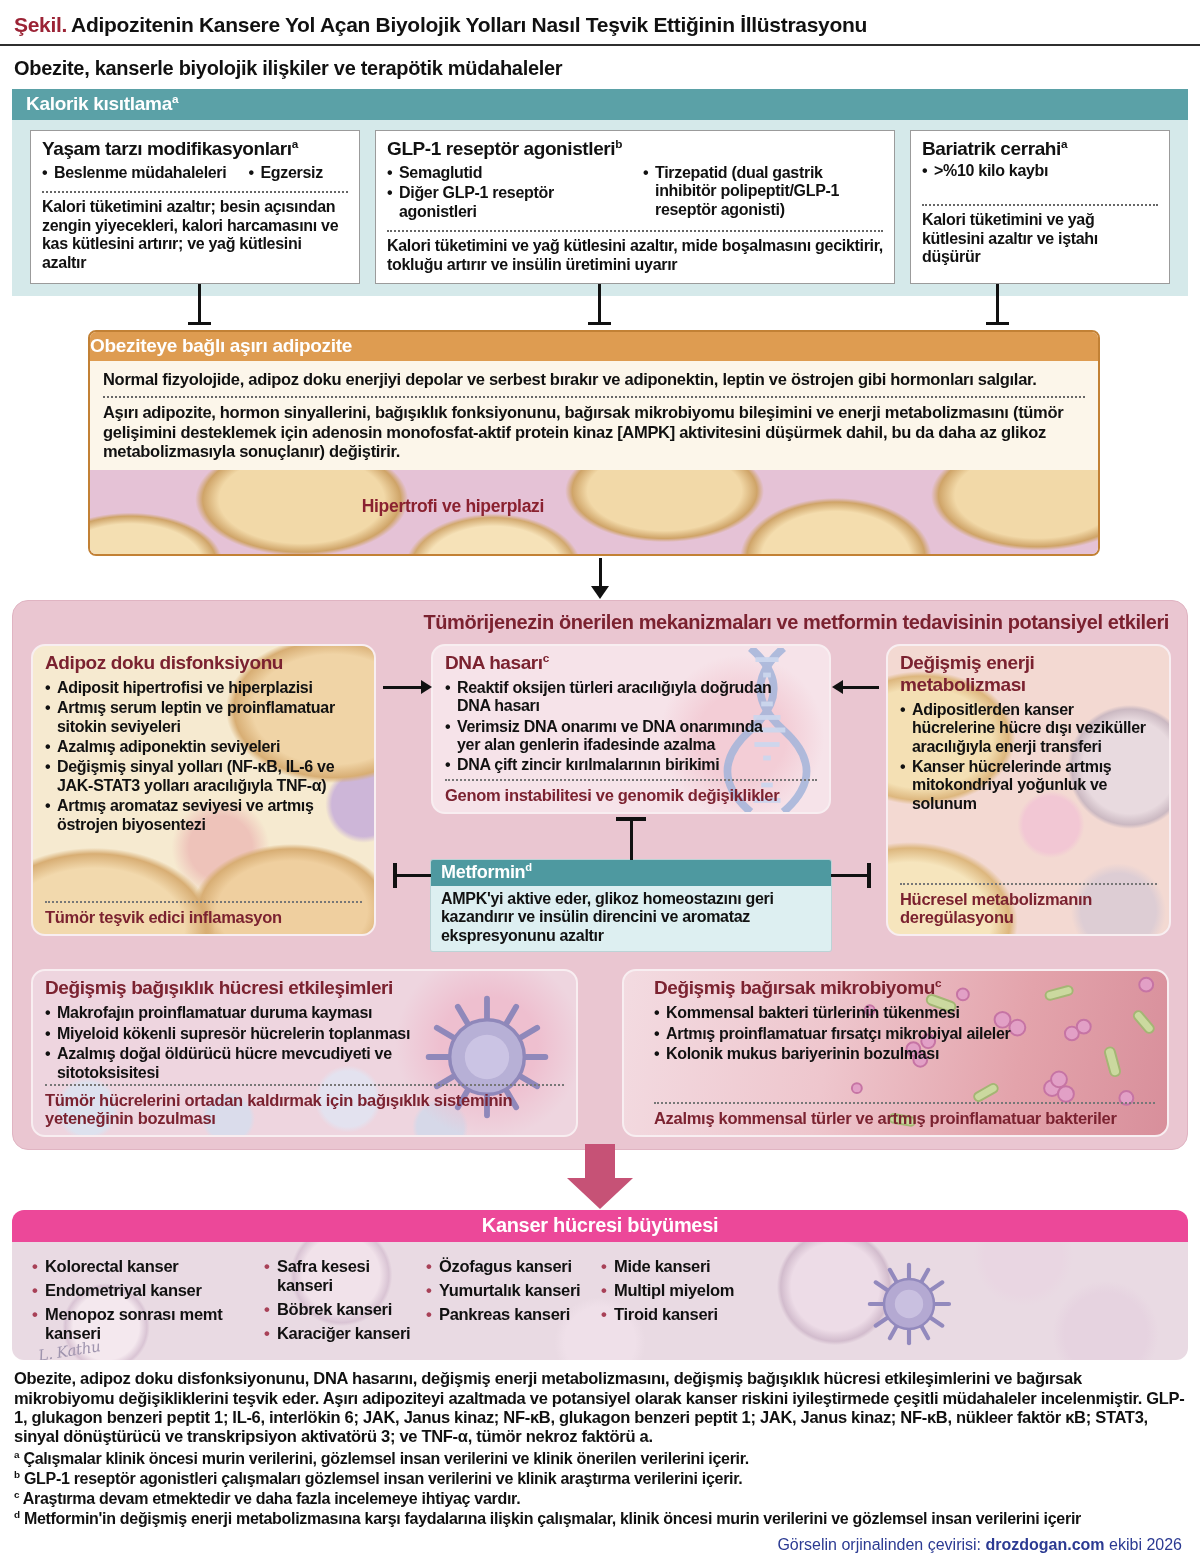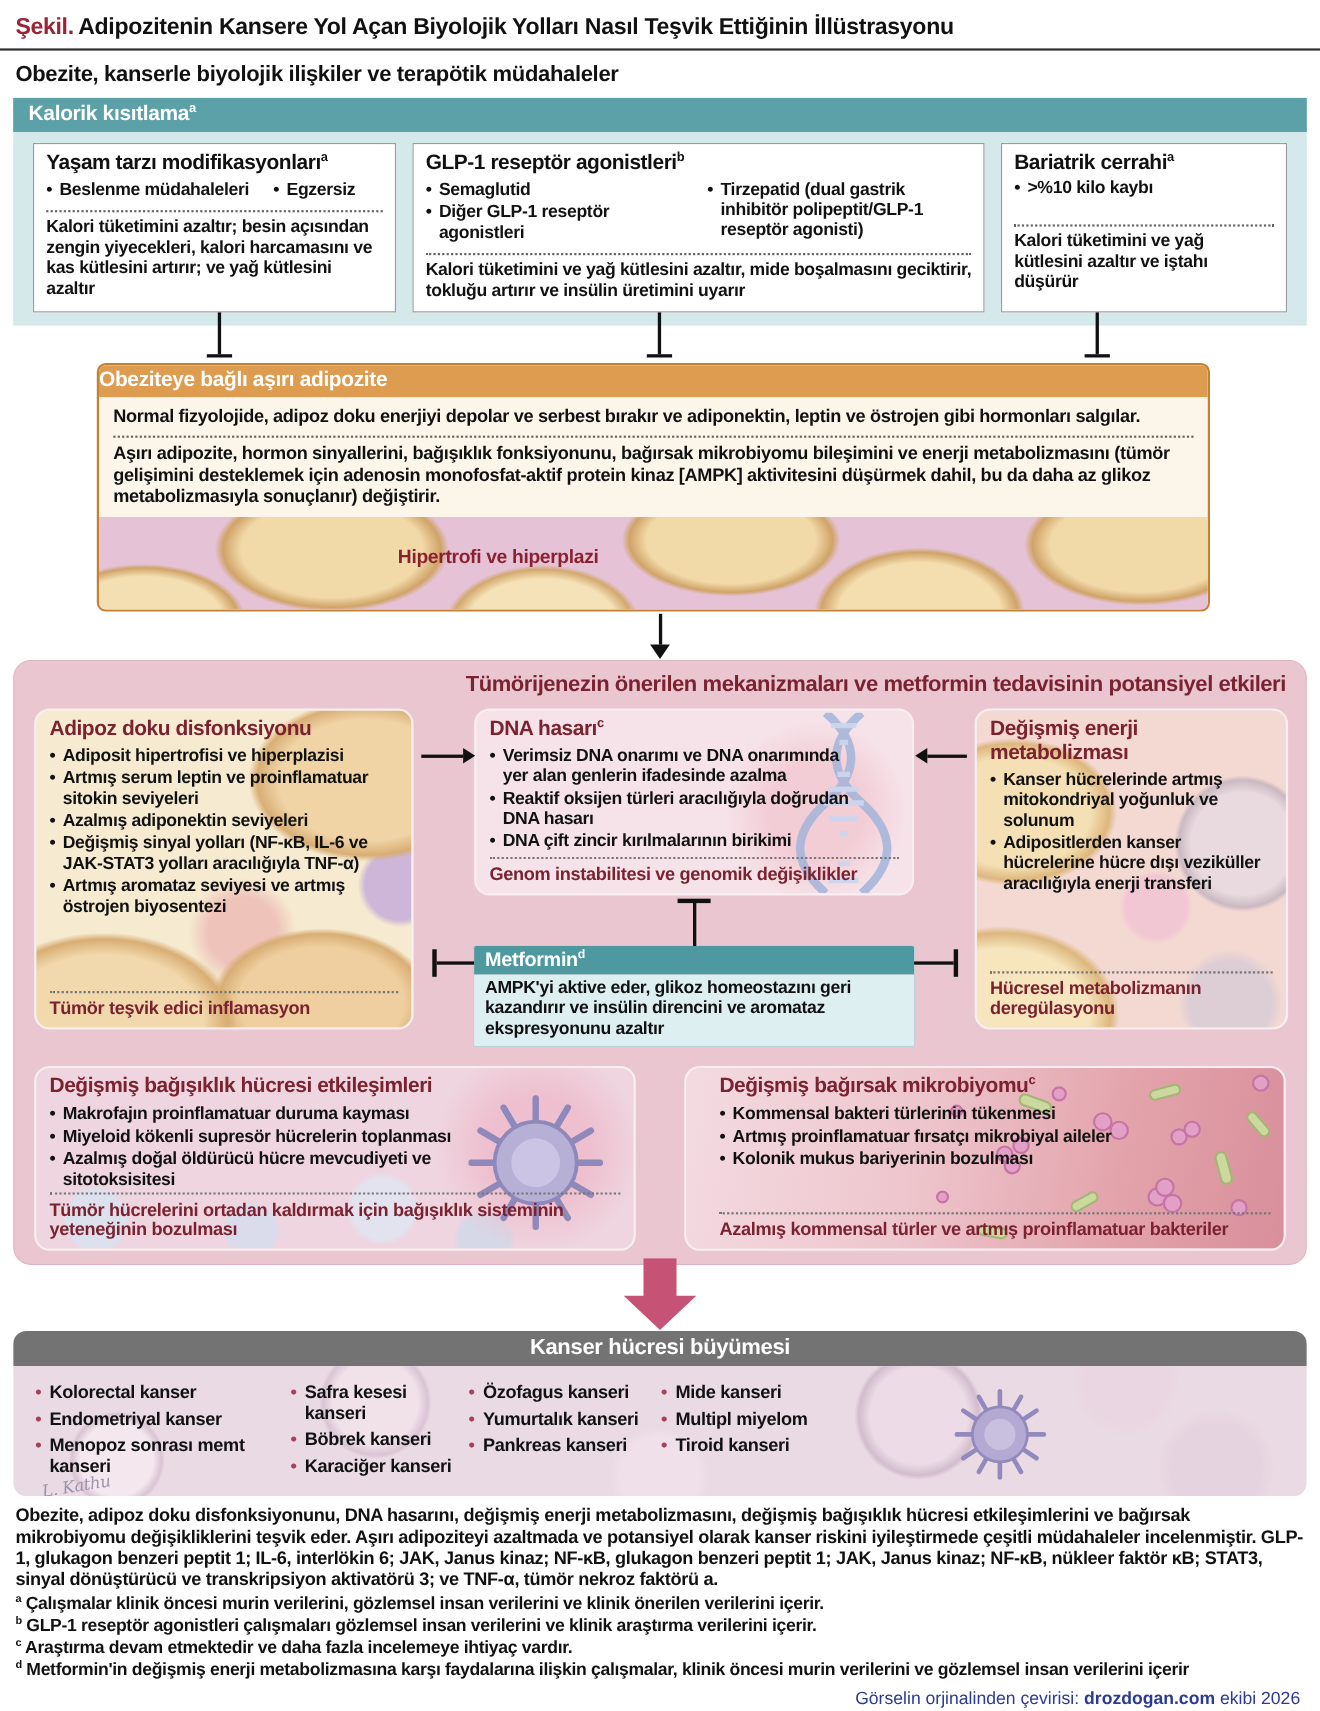--- a/index.html
+++ b/index.html
@@ -120,21 +120,21 @@
   .h-inhib.right { left:800px; width:36px; }
   .h-inhib.right::after { content:""; position:absolute; right:-4px; top:-11px; width:4px; height:25px; background:#111; }
 
   
   .big-arrow { position:relative; width:0; height:60px; margin:0 auto; z-index:2; }
   .big-arrow .shaft { position:absolute; left:-15px; top:-6px; width:30px; height:36px; background:#c65276; }
   .big-arrow .head { position:absolute; top:28px; left:-33px; width:0; height:0;
     border-left:33px solid transparent; border-right:33px solid transparent; border-top:31px solid #c65276; }
 
   .cancer { margin:0 12px; border-radius:12px; overflow:hidden; }
-  .cancer-bar { background:#737373; color:#fff; text-align:center; font-weight:bold; font-size:20px; padding:4px 0 5px; }
+  .cancer-bar { background:#ec4899; color:#fff; text-align:center; font-weight:bold; font-size:20px; padding:4px 0 5px; }
   .cancer-body { position:relative; padding:10px 20px 6px; min-height:118px; background-color:#e9dae3; background-image:
     radial-gradient(circle 60px at 8% 72%, #f4e8ee 55%, #d9c4d4 68%, transparent 73%),
     radial-gradient(circle 70px at 28% 28%, #f1e2ea 55%, #d9c4d4 68%, transparent 73%),
     radial-gradient(circle 64px at 50% 85%, #efe0e9 55%, transparent 71%),
     radial-gradient(circle 80px at 70% 38%, #eddce7 55%, #d2bccd 68%, transparent 73%),
     radial-gradient(circle 75px at 93% 78%, #e6d3e0 55%, transparent 71%),
     radial-gradient(circle 70px at 86% 12%, #e9d6e2 55%, transparent 71%); }
   .cancer-cols { position:relative; z-index:1; display:flex; }
   .cancer-cols ul { list-style:none; font-weight:bold; font-size:16.5px; }
   .cancer-cols li { position:relative; padding-left:13px; margin:5px 0; }
@@ -258,43 +258,43 @@
             <line x1="26" y1="85" x2="64" y2="85"></line>
             <line x1="32" y1="100" x2="58" y2="100"></line>
             <line x1="41" y1="114" x2="49" y2="114"></line>
             <line x1="39" y1="142" x2="51" y2="142"></line>
             <line x1="31" y1="158" x2="59" y2="158"></line>
           </g>
         </svg>
         <div class="content">
           <h4><span>DNA hasarı</span><sup>c</sup></h4>
           <ul class="blist" style="max-width:330px">
+            <li>Reaktif oksijen türleri aracılığıyla doğrudan DNA hasarı</li>
             <li>Verimsiz DNA onarımı ve DNA onarımında yer alan genlerin ifadesinde azalma</li>
-            <li>Reaktif oksijen türleri aracılığıyla doğrudan DNA hasarı</li>
             <li>DNA çift zincir kırılmalarının birikimi</li>
           </ul>
           <div class="mcap">Genom instabilitesi ve genomik değişiklikler</div>
         </div>
       </div>
       <div class="vert-conn">
         <div class="vline"></div>
         <div class="vbar"></div>
       </div>
       <div class="met">
         <div class="met-bar"><span>Metformin</span><sup>d</sup></div>
         <div class="met-body">AMPK'yi aktive eder, glikoz homeostazını geri kazandırır ve insülin direncini ve aromataz ekspresyonunu azaltır</div>
       </div>
     </div>
 
     <div class="mbox box-energy">
       <div class="content">
         <h4>Değişmiş enerji metabolizması</h4>
         <ul class="blist">
+          <li>Adipositlerden kanser hücrelerine hücre dışı veziküller aracılığıyla enerji transferi</li>
           <li>Kanser hücrelerinde artmış mitokondriyal yoğunluk ve solunum</li>
-          <li>Adipositlerden kanser hücrelerine hücre dışı veziküller aracılığıyla enerji transferi</li>
         </ul>
         <div class="mcap">Hücresel metabolizmanın deregülasyonu</div>
       </div>
     </div>
 
     <div class="h-arrow to-right"></div>
     <div class="h-arrow to-left"></div>
     <div class="h-inhib left"></div>
     <div class="h-inhib right"></div>
   </div>

